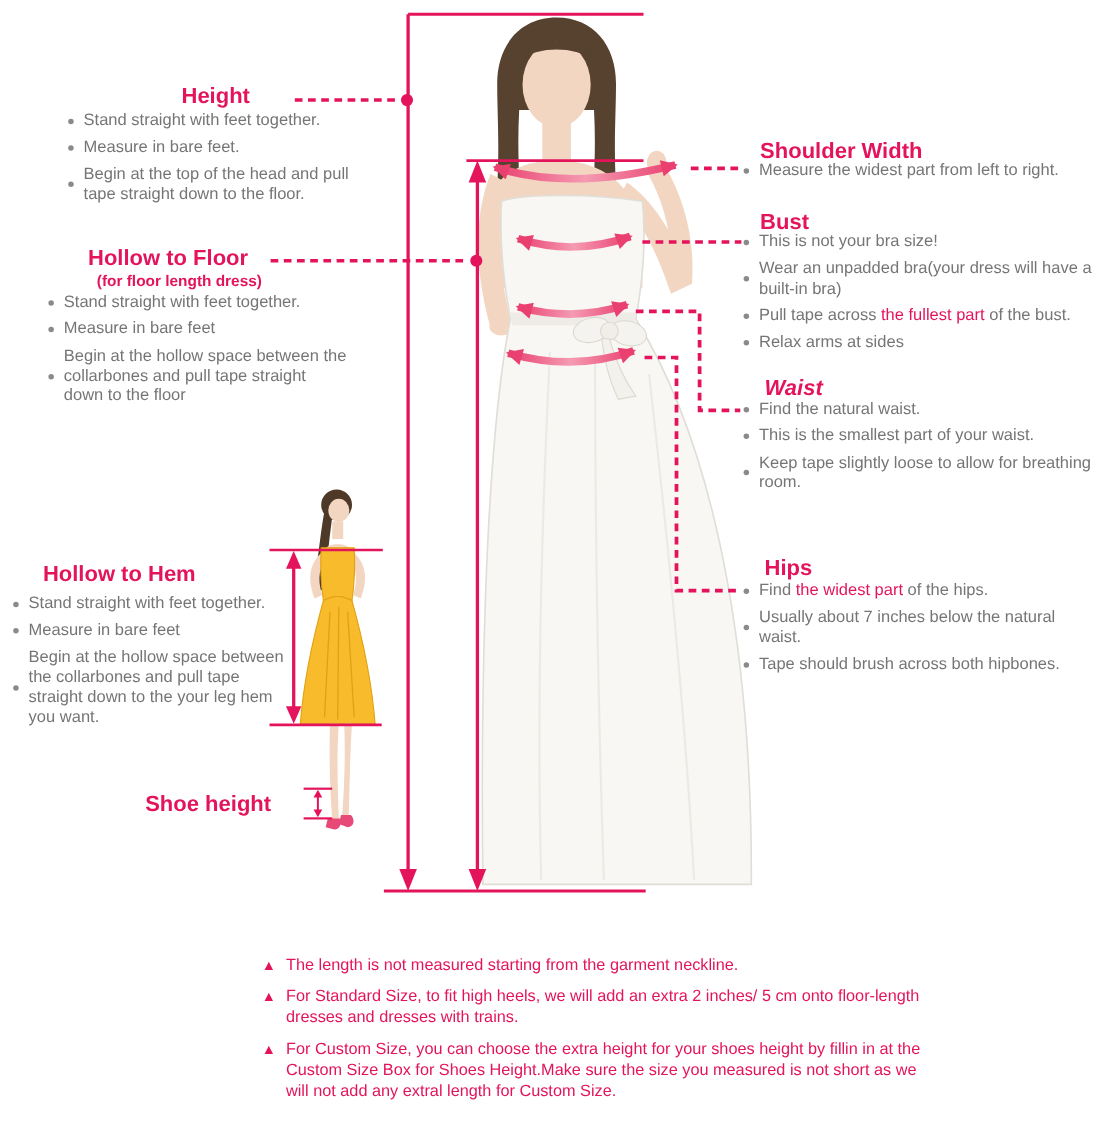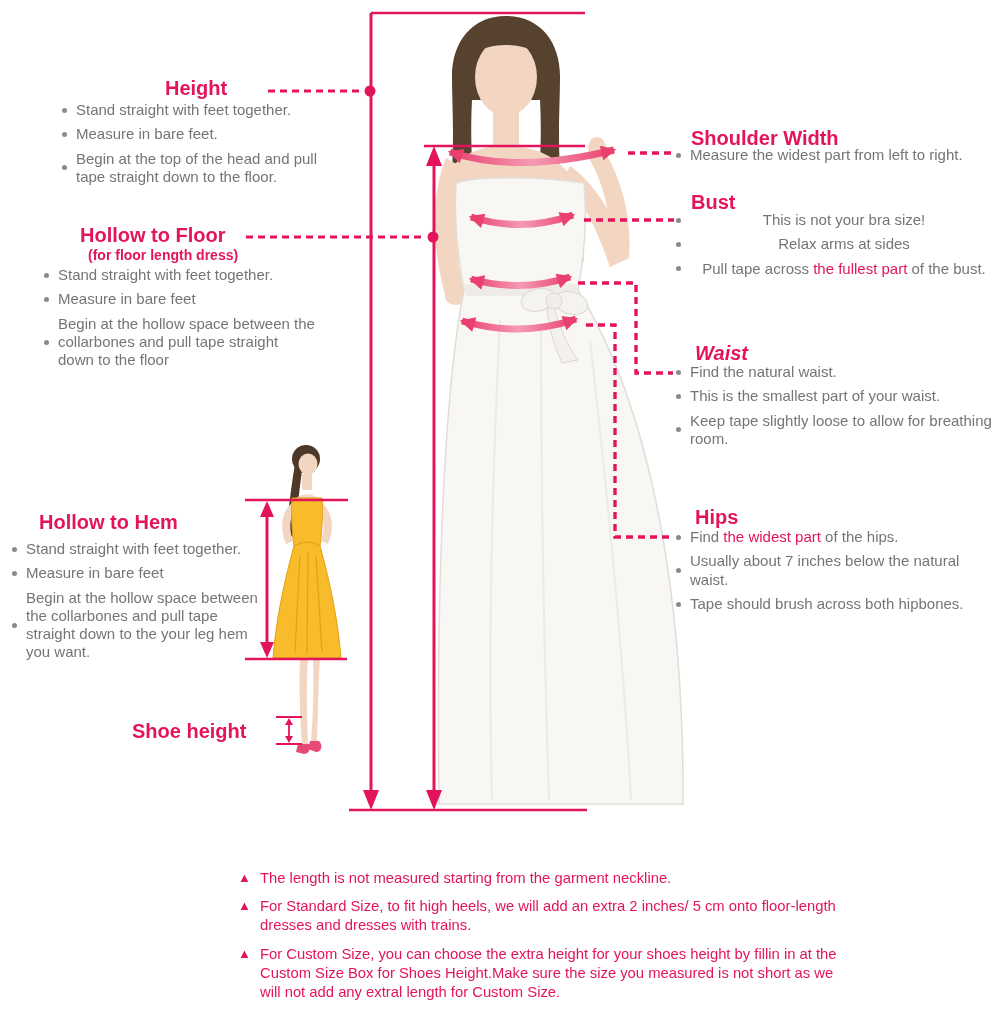--- a/index.html
+++ b/index.html
@@ -178,32 +178,36 @@
 
   <div class="heading" style="left:691px;top:127px;">Shoulder Width</div>
   <div class="bullets" style="left:676px;top:146px;width:322px;">
     <div class="b-row">
         <span class="b-dot"></span>
         <span class="b-text">Measure the widest part from left to right.</span>
       </div>
   </div>
 
   <div class="heading" style="left:691px;top:191px;">Bust</div>
-  <div class="bullets" style="left:676px;top:211px;width:322px;text-align:center;">
+  <div class="bullets" style="left:676px;top:211px;width:322px;">
     <div class="b-row">
         <span class="b-dot"></span>
         <span class="b-text">This is not your bra size!</span>
       </div>
     <div class="b-row">
         <span class="b-dot"></span>
+        <span class="b-text">Wear an unpadded bra(your dress will have a built-in bra)</span>
+      </div>
+    <div class="b-row">
+        <span class="b-dot"></span>
+        <span class="b-text"><span>Pull tape across </span><span class="hl">the fullest part</span><span> of the bust.</span></span>
+      </div>
+    <div class="b-row">
+        <span class="b-dot"></span>
         <span class="b-text">Relax arms at sides</span>
-      </div>
-    <div class="b-row">
-        <span class="b-dot"></span>
-        <span class="b-text"><span>Pull tape across </span><span class="hl">the fullest part</span><span> of the bust.</span></span>
       </div>
   </div>
 
   <div class="heading" style="left:695px;top:342px;font-style:italic;">Waist</div>
   <div class="bullets" style="left:676px;top:363px;width:322px;">
     <div class="b-row">
         <span class="b-dot"></span>
         <span class="b-text">Find the natural waist.</span>
       </div>
     <div class="b-row">

